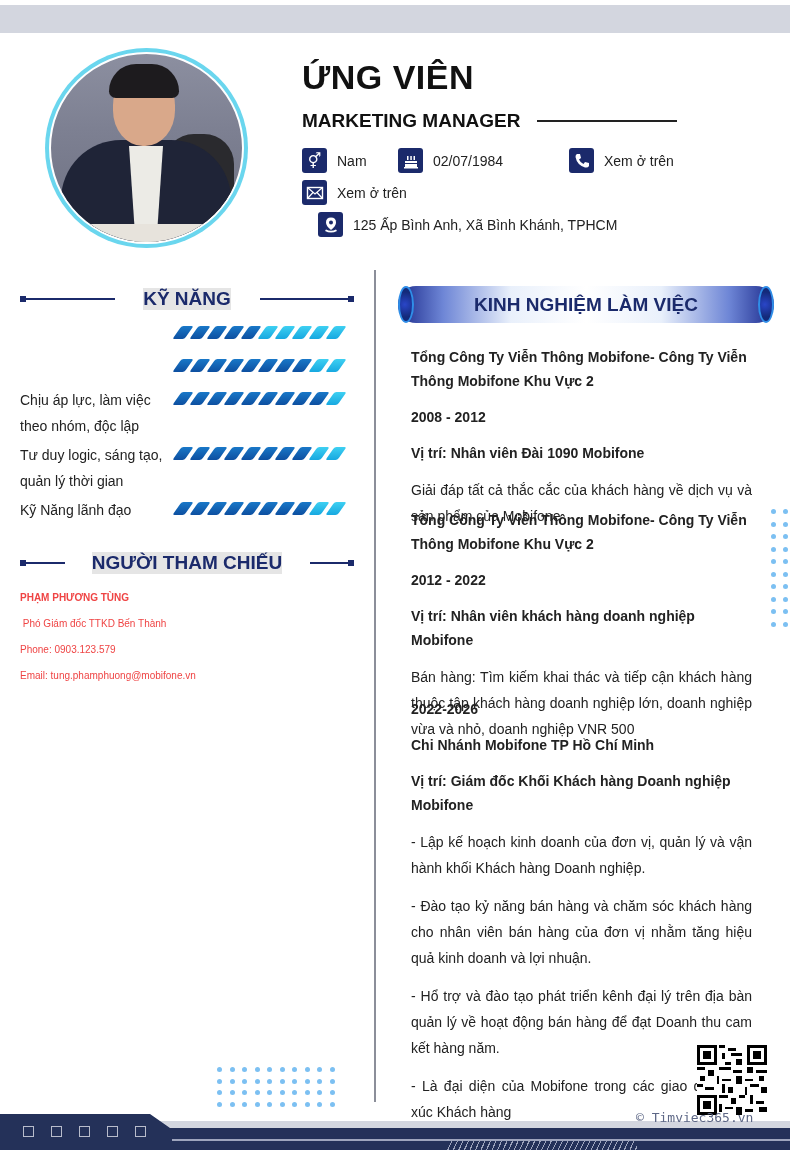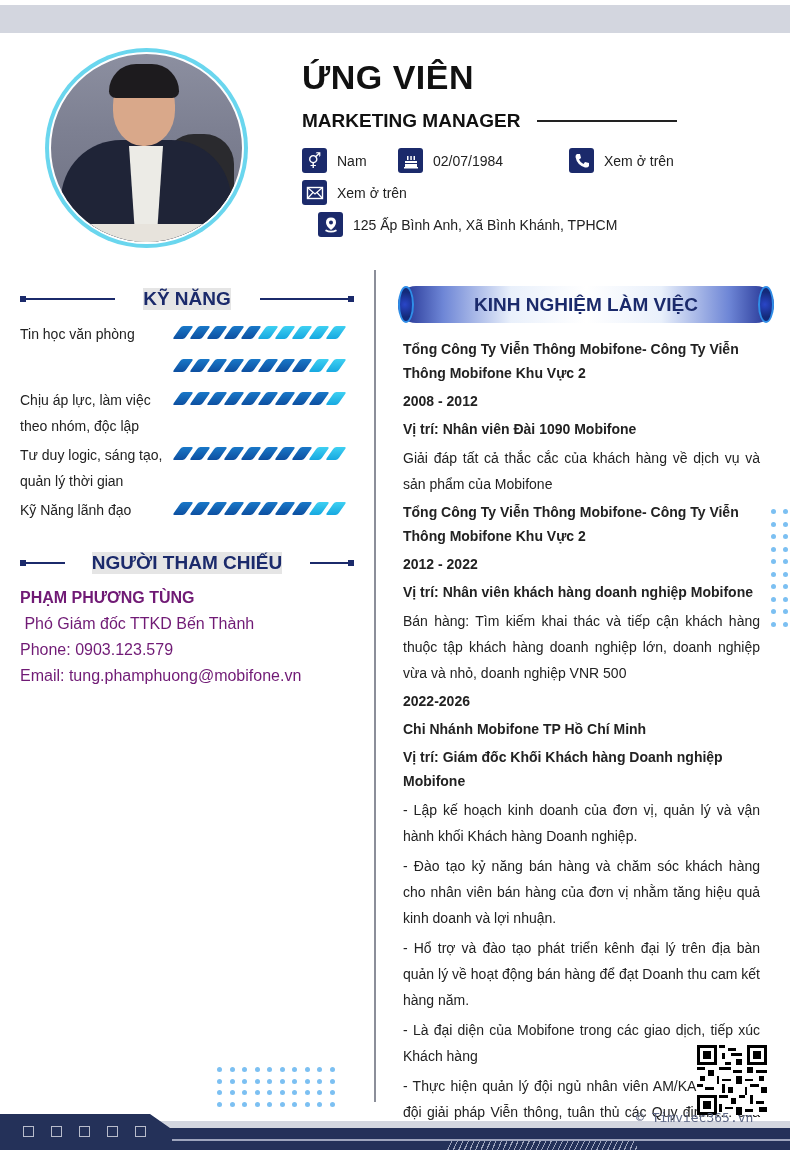--- a/index.html
+++ b/index.html
@@ -35,36 +35,36 @@
   .sec-head .sq { position: absolute; top: 8px; width: 6px; height: 6px; background: #1b2a6b; }
   .sec-head .ttl { font-size: 19px; font-weight: 700; color: #1b2a6b; background: #e5e5e5; position: relative; }
 
   .skill { position: absolute; left: 20px; width: 330px; font-size: 14px; line-height: 26px; color: #222; }
   .skill .lbl { width: 150px; }
   .bars { position: absolute; left: 157px; top: 5px; display: flex; }
   .bar { width: 12px; height: 13px; margin-right: 5px; transform: skewX(-35deg); border-radius: 2px; }
   .bar.on { background: linear-gradient(180deg, #1978c8 0%, #0d4fa0 100%); }
   .bar.off { background: linear-gradient(180deg, #3ed0f2 0%, #17a8e0 100%); }
 
-  .ref { position: absolute; left: 20px; font-size: 16px; line-height: 26px; color: #701a75; }
+  .ref { position: absolute; left: 20px; font-size: 10px; line-height: 26px; color: #ef4444; }
   .ref.b { font-weight: 700; }
 
   .vdivider { position: absolute; left: 374px; top: 270px; width: 2px; height: 832px; background: #8b8e99; }
 
   
   .exp-banner { position: absolute; left: 398px; top: 286px; width: 376px; height: 37px; border-radius: 18px;
     background: linear-gradient(90deg, #1b2a8c 0%, #6e86d6 12%, #e9f0fb 30%, #ffffff 50%, #e9f0fb 70%, #6e86d6 88%, #1b2a8c 100%);
     display: flex; align-items: center; justify-content: center; }
   .exp-banner .cap { position: absolute; top: 0; width: 16px; height: 37px; border-radius: 50%; background: radial-gradient(circle at 40% 50%, #2a46c8 0%, #132a7a 70%); border: 2px solid #2f8ee8; }
   .exp-banner .ttl { font-size: 19px; font-weight: 700; color: #1b2a6b; position: relative; }
 
   .exp { position: absolute; left: 399px; width: 365px; font-size: 14px; line-height: 26px; color: #222; }
   .exp .b { font-weight: 700; line-height: 24px; }
   .exp .t { text-align: justify; }
-  .exp p { margin: 4px; }
+  .exp p { margin: 12px; }
 
   .dots { position: absolute; display: grid; }
   .dots i { width: 5px; height: 5px; border-radius: 50%; background: #7cc0f2; display: block; }
 
   .qr { position: absolute; left: 697px; top: 1045px; width: 70px; height: 70px; background: #fff; }
 
   
   .foot-grey { position: absolute; left: 160px; top: 1121px; width: 630px; height: 8px; background: #d3d6df; }
   .foot { position: absolute; left: 0; top: 1114px; width: 790px; height: 36px; background: #243159;
     clip-path: polygon(0 0, 150px 0, 170px 14px, 100% 14px, 100% 100%, 0 100%); }
@@ -143,21 +143,20 @@
 <div class="sec-head" style="top:288px;">
   <span class="sq" style="left:0;"></span>
   <span class="ln" style="left:3px;width:92px;"></span>
   <span class="ttl">KỸ NĂNG</span>
   <span class="ln" style="left:240px;width:92px;"></span>
   <span class="sq" style="left:328px;"></span>
 </div>
 
 <div id="skills-list">
   <div class="skill" style="top:321px;">
-    <div class="lbl">Tin học văn phòng</div>
     <div class="bars">
         <span class="bar on"></span>
         <span class="bar on"></span>
         <span class="bar on"></span>
         <span class="bar on"></span>
         <span class="bar on"></span>
         <span class="bar off"></span>
         <span class="bar off"></span>
         <span class="bar off"></span>
         <span class="bar off"></span>

